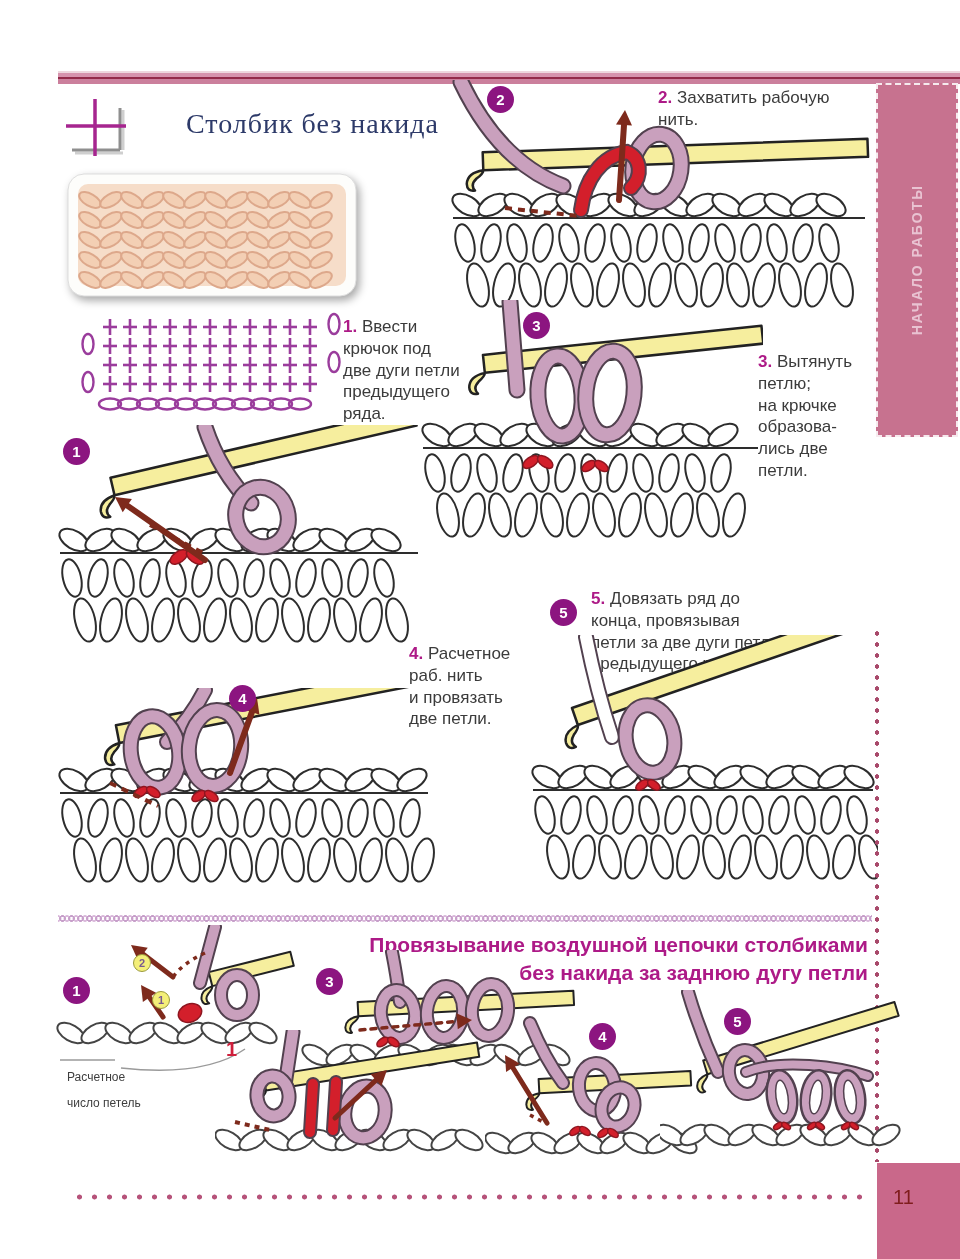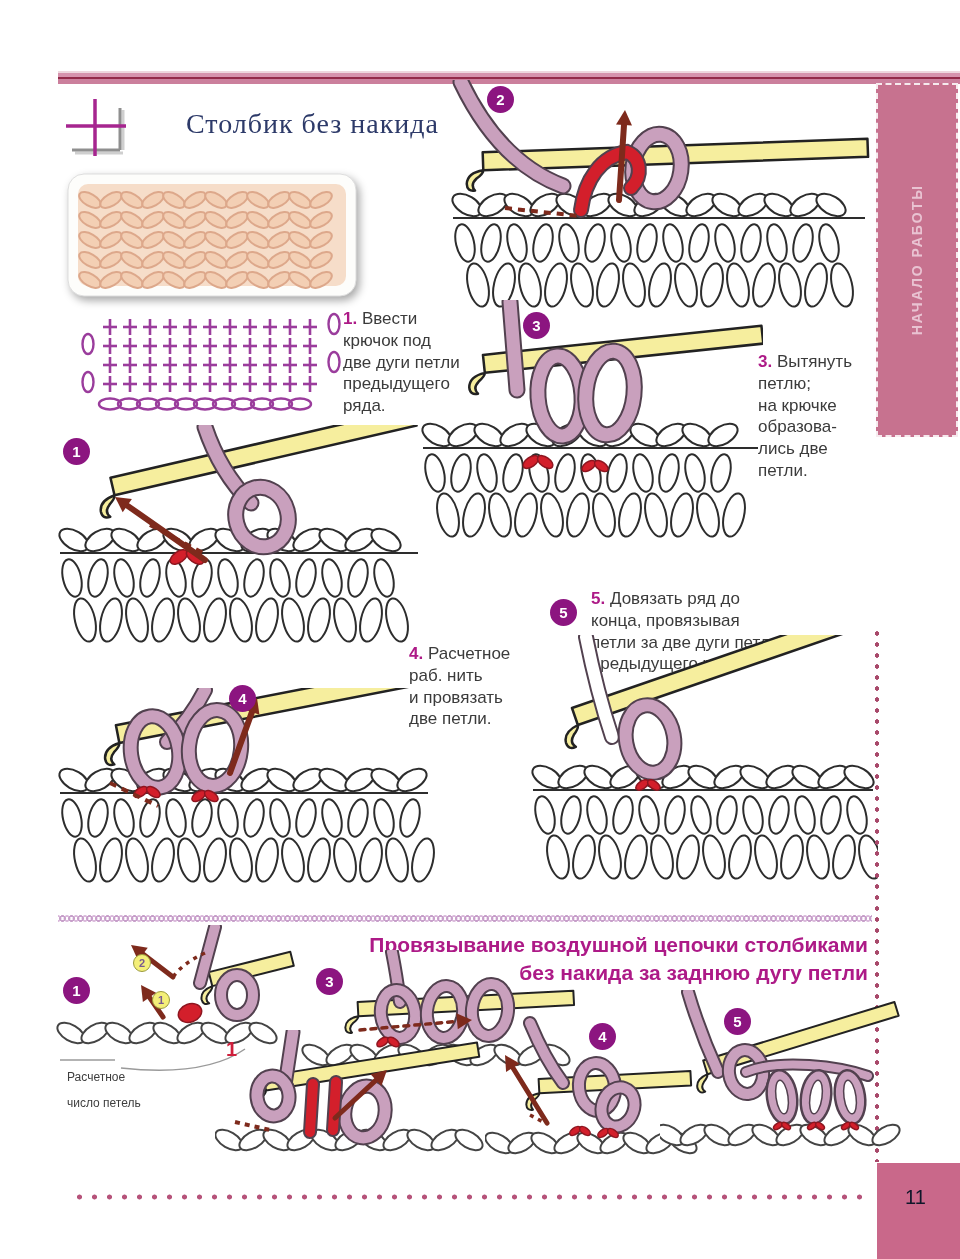--- a/index.html
+++ b/index.html
@@ -35,21 +35,21 @@
   .btitle{left:280px;top:931px;width:588px;text-align:right;color:var(--mag);
     font-weight:bold;font-size:21px;line-height:28px;}
   .caption{left:67px;top:1064px;font-size:12px;line-height:26px;color:#3e3e3e;}
   .vdots{left:872px;top:628px;width:10px;height:534px;
     background-image:radial-gradient(circle,#a8486a 0 2px,rgba(0,0,0,0) 2.5px);
     background-size:10px 11px;background-position:center top;background-repeat:repeat-y;}
   .hdots{left:72px;top:1193px;width:796px;height:8px;
     background-image:radial-gradient(circle,var(--dot) 0 2.2px,rgba(0,0,0,0) 2.8px);
     background-size:15px 8px;background-repeat:repeat-x;}
   .pageblock{left:877px;top:1163px;width:83px;height:96px;background:var(--block);}
-  .pagenum{left:893px;top:1186px;font-size:20px;color:#0f172a;margin-left:12px;}
+  .pagenum{left:893px;top:1186px;font-size:20px;color:#7f1d1d;}
   .chainmark{left:226px;top:1038px;color:#cf1f3c;font-weight:bold;font-size:20px;}
   .swatch-shadow{filter:drop-shadow(3px 4px 4px rgba(0,0,0,.35));}
 </style>
 </head>
 <body>
 
 <div class="page">
 
   <div class="abs topbar"></div>
 
@@ -231,27 +231,31 @@
       <ellipse cx="97" cy="99" rx="11" ry="5.5" fill="none" stroke="#9a3c9c" stroke-width="2.4"></ellipse>
       <ellipse cx="116" cy="99" rx="11" ry="5.5" fill="none" stroke="#9a3c9c" stroke-width="2.4"></ellipse>
       <ellipse cx="135" cy="99" rx="11" ry="5.5" fill="none" stroke="#9a3c9c" stroke-width="2.4"></ellipse>
       <ellipse cx="154" cy="99" rx="11" ry="5.5" fill="none" stroke="#9a3c9c" stroke-width="2.4"></ellipse>
       <ellipse cx="173" cy="99" rx="11" ry="5.5" fill="none" stroke="#9a3c9c" stroke-width="2.4"></ellipse>
       <ellipse cx="192" cy="99" rx="11" ry="5.5" fill="none" stroke="#9a3c9c" stroke-width="2.4"></ellipse>
       <ellipse cx="211" cy="99" rx="11" ry="5.5" fill="none" stroke="#9a3c9c" stroke-width="2.4"></ellipse>
       <ellipse cx="230" cy="99" rx="11" ry="5.5" fill="none" stroke="#9a3c9c" stroke-width="2.4"></ellipse>
     </svg>
 
-  <div class="abs step" style="left:343px;top:308px;width:140px">
+  <div class="abs step" style="left:343px;top:316px;width:140px">
     <b>1.</b>
     <span class="pre">Ввести
 крючок под
 две дуги петли
 предыдущего
 ряда.</span></div>
+  <div class="abs step" style="left:658px;top:87px;width:220px">
+    <b>2.</b>
+    <span class="pre">Захватить рабочую
+нить.</span></div>
   <div class="abs step" style="left:758px;top:351px;width:120px">
     <b>3.</b>
     <span class="pre">Вытянуть
 петлю;
 на крючке
 образова-
 лись две
 петли.</span></div>
   <div class="abs step" style="left:409px;top:643px;width:155px">
     <b>4.</b>

